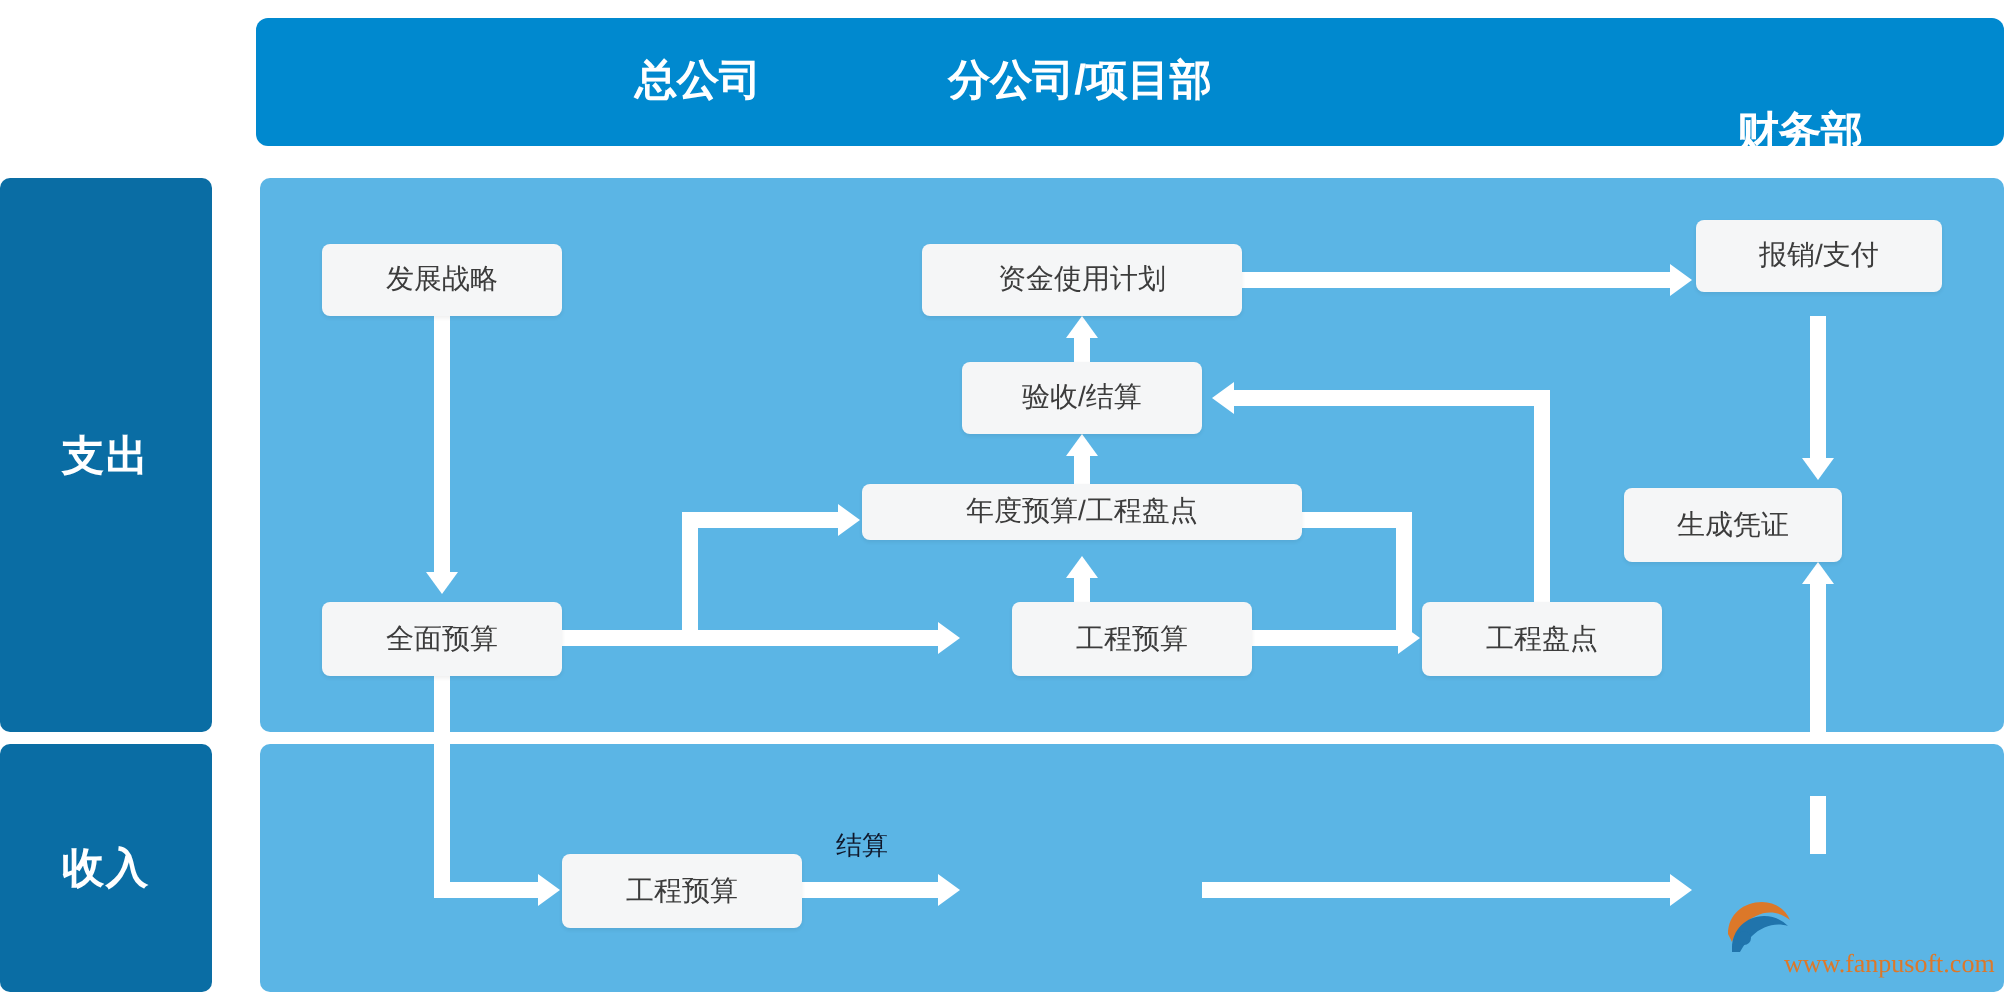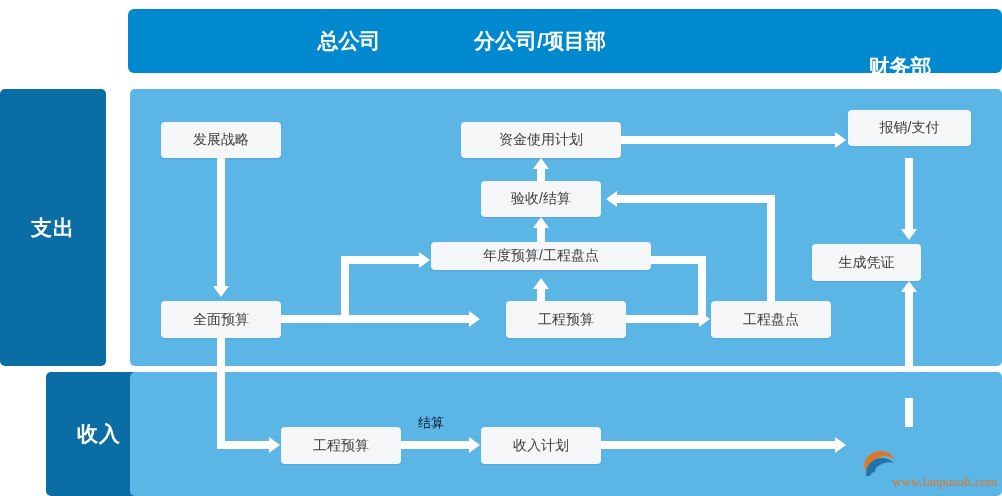--- a/index.html
+++ b/index.html
@@ -34,21 +34,21 @@
     width: 106px;
     background: #0A6DA4;
     border-radius: 5px;
     color: #ffffff;
     font-size: 21px;
     font-weight: bold;
     display: flex; align-items: center; justify-content: center;
     letter-spacing: 1px;
   }
   .rail-expense { top: 89px; height: 277px; }
-  .rail-income  { top: 372px; height: 124px; margin-left: 46px; }
+  .rail-income  { top: 372px; height: 124px; }
 
   
   .panel {
     position: absolute; left: 130px; width: 872px;
     background: #5BB5E5;
     border-radius: 5px;
   }
   .panel-expense { top: 89px; height: 277px; }
   .panel-income  { top: 372px; height: 124px; }
 
@@ -200,23 +200,20 @@
   <div class="node" style="left:848px; top:110px; width:123px; height:36px;">
     <span>报销/支付</span>
   </div>
   <div class="node" style="left:796px; top:244px; width:109px; height:37px;margin-left:16px;">
     <span>生成凭证</span>
   </div>
 
   <div class="node" style="left:281px; top:427px; width:120px; height:37px;">
     <span>工程预算</span>
   </div>
-  <div class="node" style="left:481px; top:427px; width:120px; height:37px;">
-    <span>收入计划</span>
-  </div>
 
   <div class="watermark">
     <svg class="wm-logo" viewBox="0 0 34 28">
       <path d="M2 18 C2 8, 10 2, 19 2 C26 2, 31 6, 33 11 C28 7, 22 6, 16 9 C10 12, 6 16, 4 22 Z" fill="#E8731A"></path>
       <path d="M4 25 C4 16, 11 9, 20 9 C25 9, 29 11, 32 14 C26 12, 19 14, 14 19 C11 22, 9 25, 8 27 L4 27 Z" fill="#1B6FA8"></path>
       <circle cx="10" cy="20" r="3.5" fill="#1B6FA8"></circle>
     </svg>
     <div class="wm-url">www.fanpusoft.com</div>
   </div>
 

